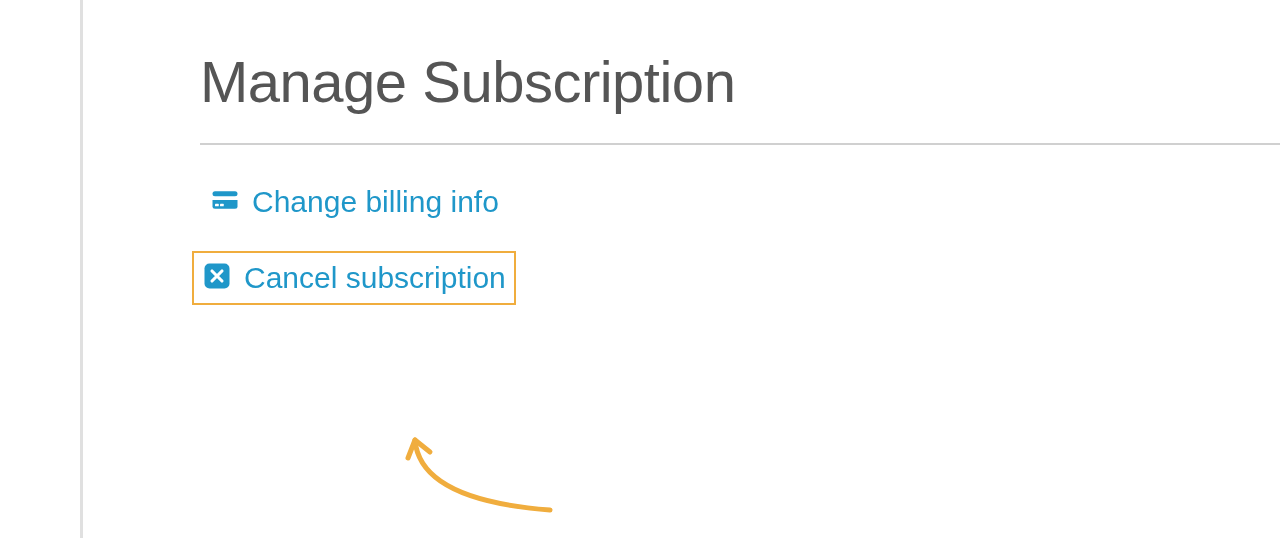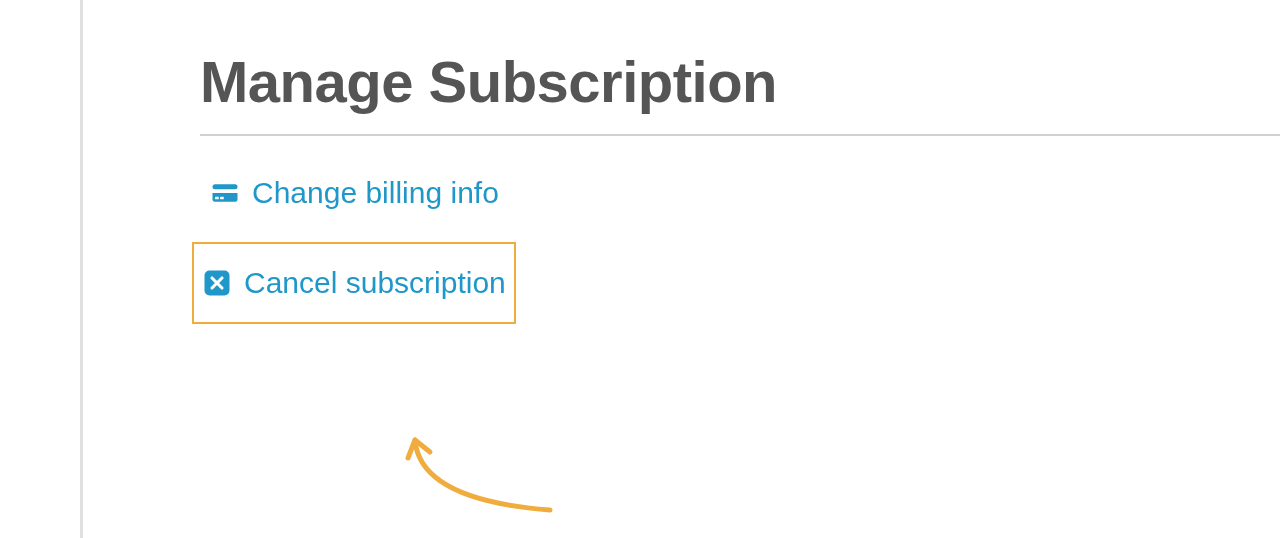--- a/index.html
+++ b/index.html
@@ -21,49 +21,49 @@
       width: 3px;
       height: 538px;
       background: #e0e0e0;
     }
     .content {
       padding-left: 200px;
       padding-top: 48px;
     }
     .page-title {
       font-size: 58px;
-      font-weight: 700;
+      font-weight: 400;
       color: #555555;
       letter-spacing: -0.5px;
-      margin-bottom: 19px;
+      margin-bottom: 28px;
     }
     .divider {
       border: none;
       border-top: 2px solid #d0d0d0;
       margin-bottom: 32px;
       width: 1080px;
     }
     .action-list {
       display: flex;
       flex-direction: column;
       gap: 24px;
     }
     .action-item {
       display: inline-flex;
-      align-items: center;
+      align-items: flex-start;
       gap: 12px;
       color: #1f97c9;
       font-size: 30px;
       cursor: pointer;
       padding: 8px 10px;
       width: fit-content;
     }
     .action-item.highlighted {
       border: 2px solid #f0ad3e;
-      padding: 22px 8px;
+      padding: 8px 8px;
       margin-left: -8px;
     }
     .icon-wrap {
       display: inline-flex;
       align-items: center;
       justify-content: center;
       width: 30px;
       height: 30px;
     }
     .icon-wrap svg {

